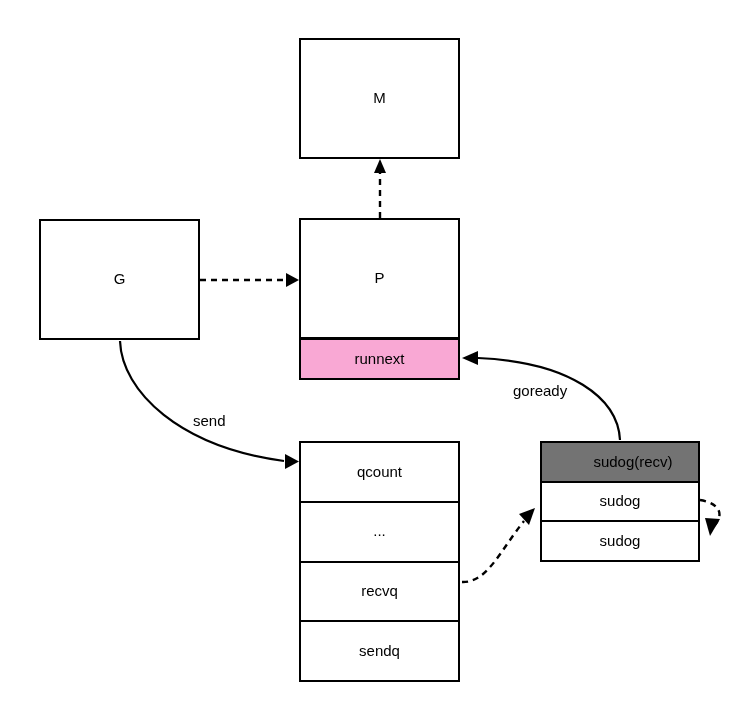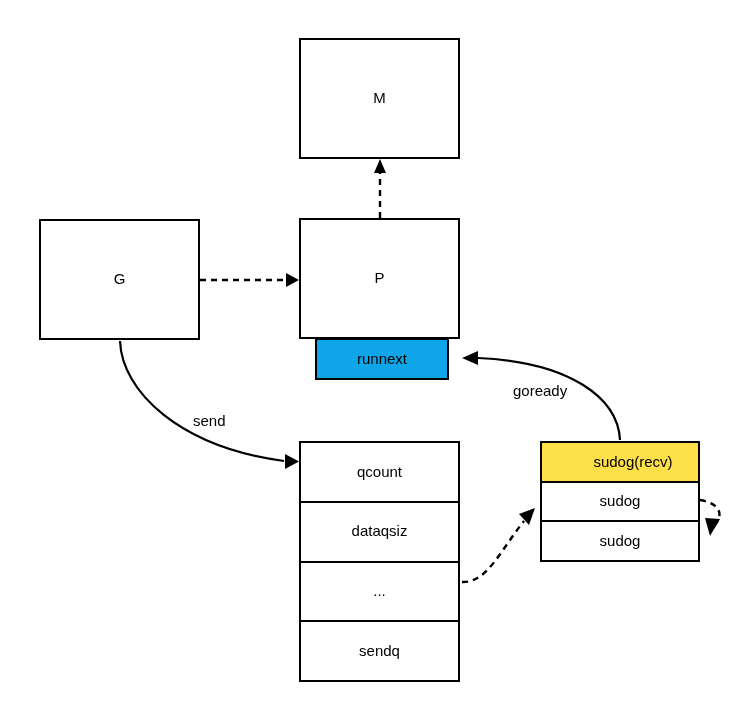--- a/index.html
+++ b/index.html
@@ -84,45 +84,45 @@
 <div id="canvas">
 
   <div class="node" style="left:299px; top:38px; width:161px; height:121px;">
     <span class="node-label">M</span>
   </div>
 
   <div class="node" style="left:299px; top:218px; width:161px; height:121px;">
     <span class="node-label">P</span>
   </div>
 
-  <div class="node" style="left:315px; top:338px; width:134px; height:42px; background:#0ea5e9;">
+  <div class="node" style="left:299px; top:338px; width:161px; height:42px; background:#f9a8d4;">
     <span class="node-label">runnext</span>
   </div>
 
   <div class="node" style="left:39px; top:219px; width:161px; height:121px;">
     <span class="node-label">G</span>
   </div>
 
   <div class="stack" style="left:299px; top:441px; width:161px; height:241px;">
     <div class="stack-row">
       <span class="node-label">qcount</span>
     </div>
     <div class="stack-row">
-      <span class="node-label">dataqsiz</span>
+      <span class="node-label">...</span>
     </div>
     <div class="stack-row">
-      <span class="node-label">...</span>
+      <span class="node-label">recvq</span>
     </div>
     <div class="stack-row">
       <span class="node-label">sendq</span>
     </div>
   </div>
 
   <div class="stack" style="left:540px; top:441px; width:160px; height:121px;">
-    <div class="stack-row" style="background:#fde047;padding-left:26px;">
+    <div class="stack-row" style="background:#737373;padding-left:26px;">
       <span class="node-label">sudog(recv)</span>
     </div>
     <div class="stack-row">
       <span class="node-label">sudog</span>
     </div>
     <div class="stack-row">
       <span class="node-label">sudog</span>
     </div>
   </div>
 

